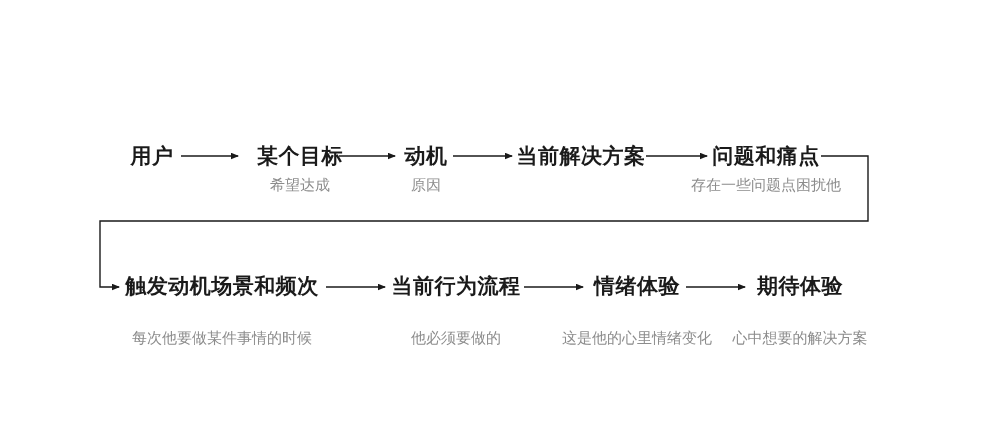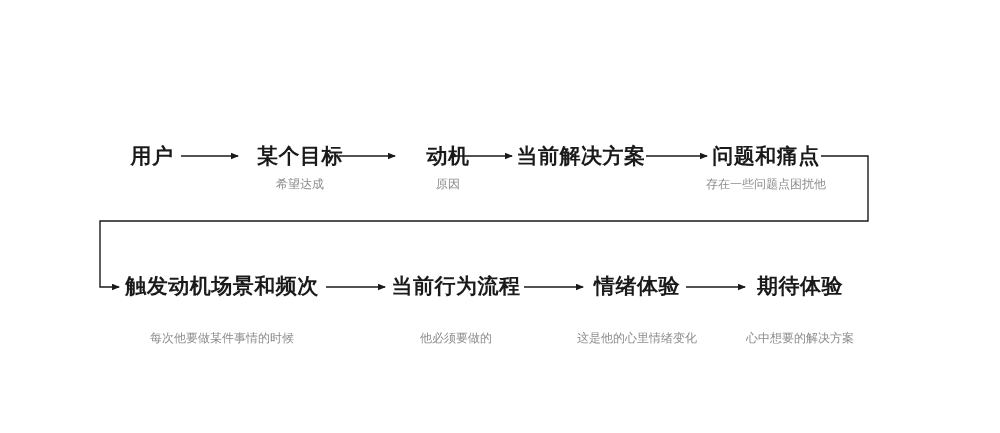--- a/index.html
+++ b/index.html
@@ -30,21 +30,21 @@
     white-space: nowrap;
   }
   .node-label {
     font-size: 21px;
     font-weight: 700;
     color: #1a1a1a;
     line-height: 22px;
     letter-spacing: 0.5px;
   }
   .node-note {
-    font-size: 12px;
+    font-size: 15px;
     font-weight: 400;
     color: #8c8c8c;
     line-height: 13px;
   }
   .row1 .node-note { margin-top: 11px; }
   .row2 .node-note { margin-top: 35px; font-family: Liberation Serif, serif; }
   .node-note:empty { display: none; }
 </style>
 </head>
 <body>
@@ -71,21 +71,21 @@
   </svg>
 
   <div class="node row1" style="left:152px; top:145px;">
     <div class="node-label">用户</div>
 
   </div>
   <div class="node row1" style="left:300px; top:145px;">
     <div class="node-label">某个目标</div>
     <div class="node-note">希望达成</div>
   </div>
-  <div class="node row1" style="left:448px; top:145px;">
+  <div class="node row1" style="left:426px; top:145px;">
     <div class="node-label">动机</div>
     <div class="node-note">原因</div>
   </div>
   <div class="node row1" style="left:581px; top:145px;">
     <div class="node-label">当前解决方案</div>
   </div>
   <div class="node row1" style="left:766px; top:145px;">
     <div class="node-label">问题和痛点</div>
     <div class="node-note">存在一些问题点困扰他</div>
   </div>

